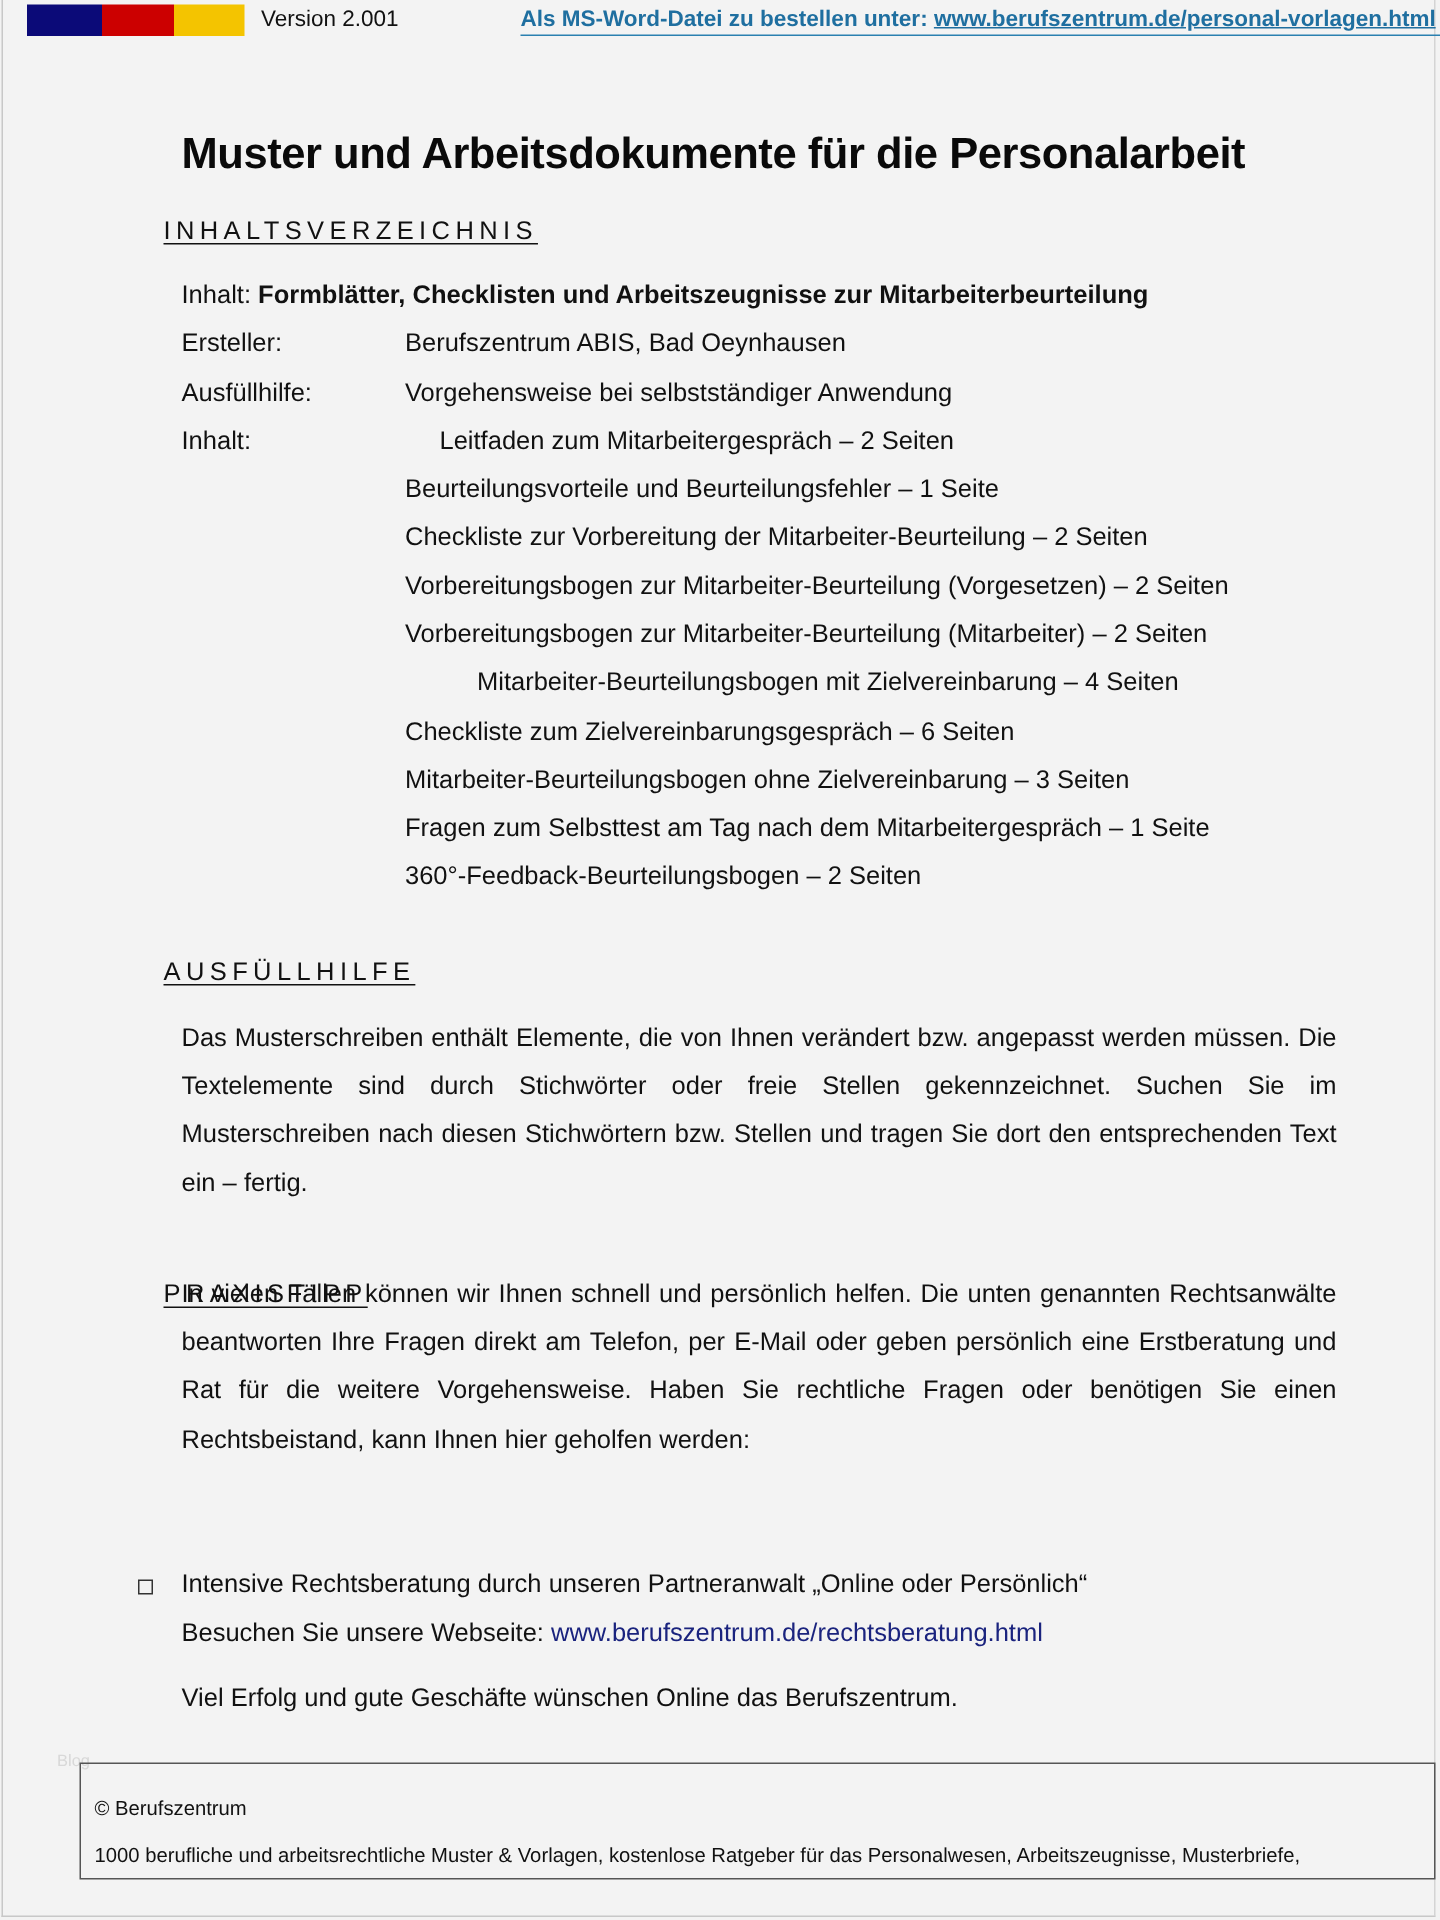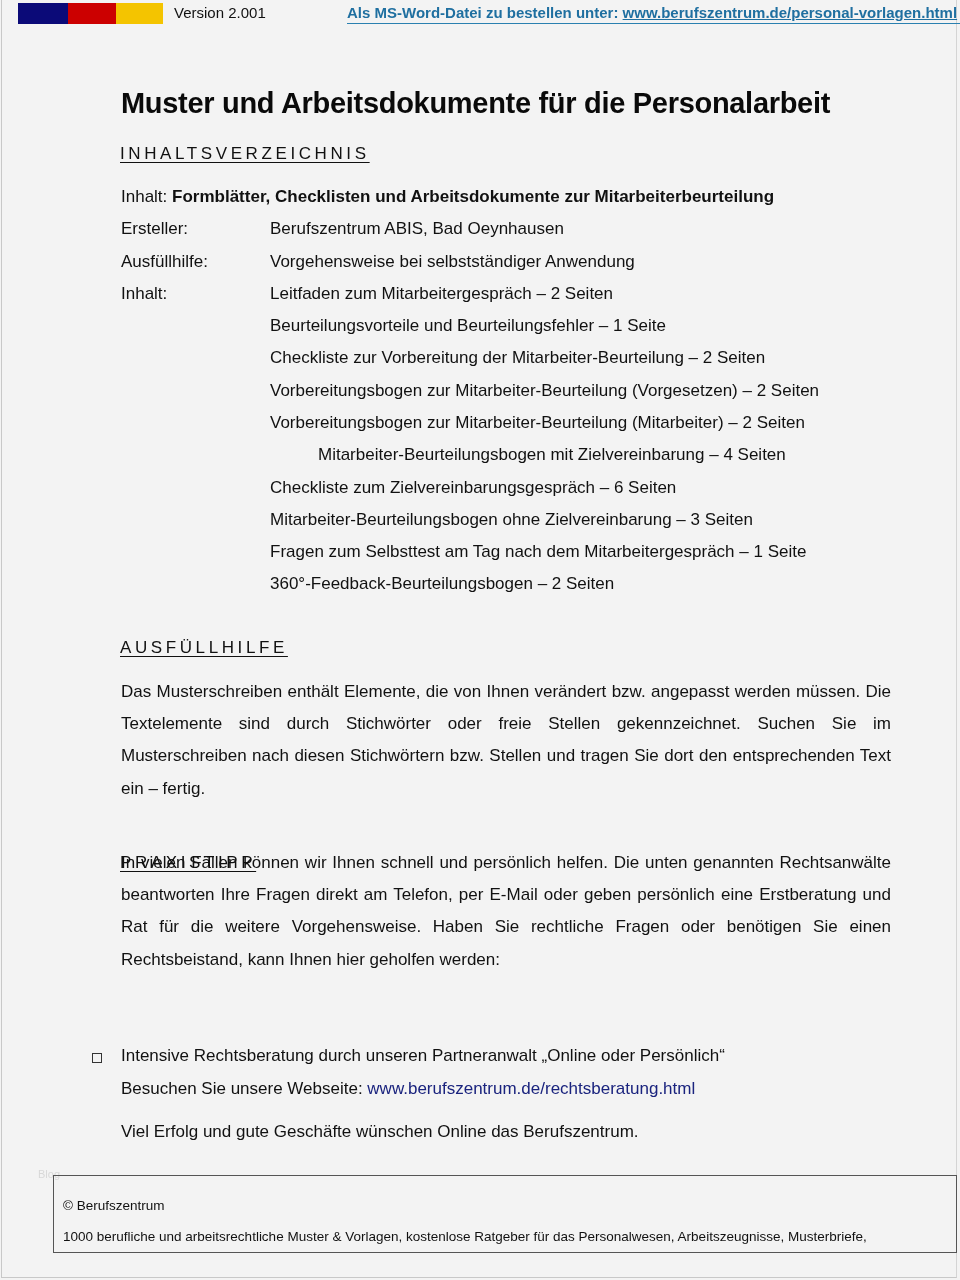--- a/index.html
+++ b/index.html
@@ -75,21 +75,21 @@
       top: 87px;
       margin: 0;
       font-size: 29px;
       font-weight: bold;
       letter-spacing: -0.3px;
       white-space: nowrap;
       color: #0a0a0a;
     }
     .section-heading {
       position: absolute;
-      left: 120px;
+      left: 109px;
       margin: 0;
       font-size: 17px;
       font-weight: normal;
       letter-spacing: 3.6px;
       text-decoration: underline;
       text-underline-offset: 3px;
       white-space: nowrap;
       color: #111;
     }
     .line {
@@ -161,30 +161,30 @@
   <div class="color-block cb-yellow"></div>
   <span class="version">Version 2.001</span>
   <span class="order-text"><span>Als MS-Word-Datei zu bestellen unter: </span><a>www.berufszentrum.de/personal-vorlagen.html</a></span>
   <div class="header-rule"></div>
 </div>
 
 <h1>Muster und Arbeitsdokumente für die Personalarbeit</h1>
 
 <h2 class="section-heading" style="top:144px;">INHALTSVERZEICHNIS</h2>
 
-<div class="line label-col" style="top:187px;"><span>Inhalt: </span><b>Formblätter, Checklisten und Arbeitsdokumente zur Mitarbeiterbeurteilung</b></div>
+<div class="line label-col" style="top:187px;"><span>Inhalt: </span><b>Formblätter, Checklisten und Arbeitszeugnisse zur Mitarbeiterbeurteilung</b></div>
 
 <div class="line label-col" style="top:219px;">Ersteller:</div>
 <div class="line value-col" style="top:219px;">Berufszentrum ABIS, Bad Oeynhausen</div>
 
 <div class="line label-col" style="top:252px;">Ausfüllhilfe:</div>
 <div class="line value-col" style="top:252px;">Vorgehensweise bei selbstständiger Anwendung</div>
 
 <div class="line label-col" style="top:284px;">Inhalt:</div>
-<div class="line value-col" style="top:284px;">Leitfaden zum Mitarbeitergespräch – 2 Seiten</div>
+<div class="line value-col" style="top:284px;margin-left:23px;">Leitfaden zum Mitarbeitergespräch – 2 Seiten</div>
 
 <div class="line value-col" style="top:316px;">Beurteilungsvorteile und Beurteilungsfehler – 1 Seite</div>
 <div class="line value-col" style="top:348px;">Checkliste zur Vorbereitung der Mitarbeiter-Beurteilung – 2 Seiten</div>
 <div class="line value-col" style="top:381px;">Vorbereitungsbogen zur Mitarbeiter-Beurteilung  (Vorgesetzen) – 2 Seiten</div>
 <div class="line value-col" style="top:413px;">Vorbereitungsbogen zur Mitarbeiter-Beurteilung  (Mitarbeiter) – 2 Seiten</div>
 <div class="line value-col" style="top:445px;margin-left:48px;">Mitarbeiter-Beurteilungsbogen mit Zielvereinbarung – 4 Seiten</div>
 <div class="line value-col" style="top:478px;">Checkliste zum Zielvereinbarungsgespräch – 6 Seiten</div>
 <div class="line value-col" style="top:510px;">Mitarbeiter-Beurteilungsbogen ohne Zielvereinbarung – 3 Seiten</div>
 <div class="line value-col" style="top:542px;">Fragen zum Selbsttest am Tag nach dem Mitarbeitergespräch – 1 Seite</div>
 <div class="line value-col" style="top:574px;">360°-Feedback-Beurteilungsbogen – 2 Seiten</div>

